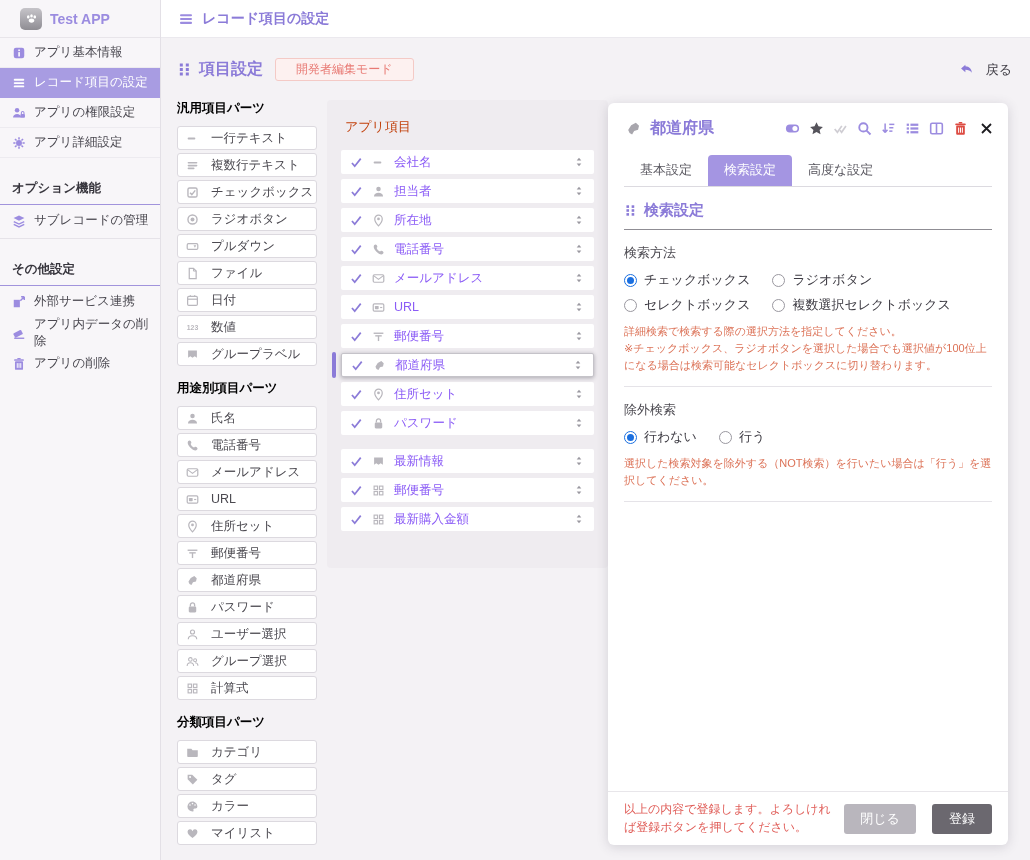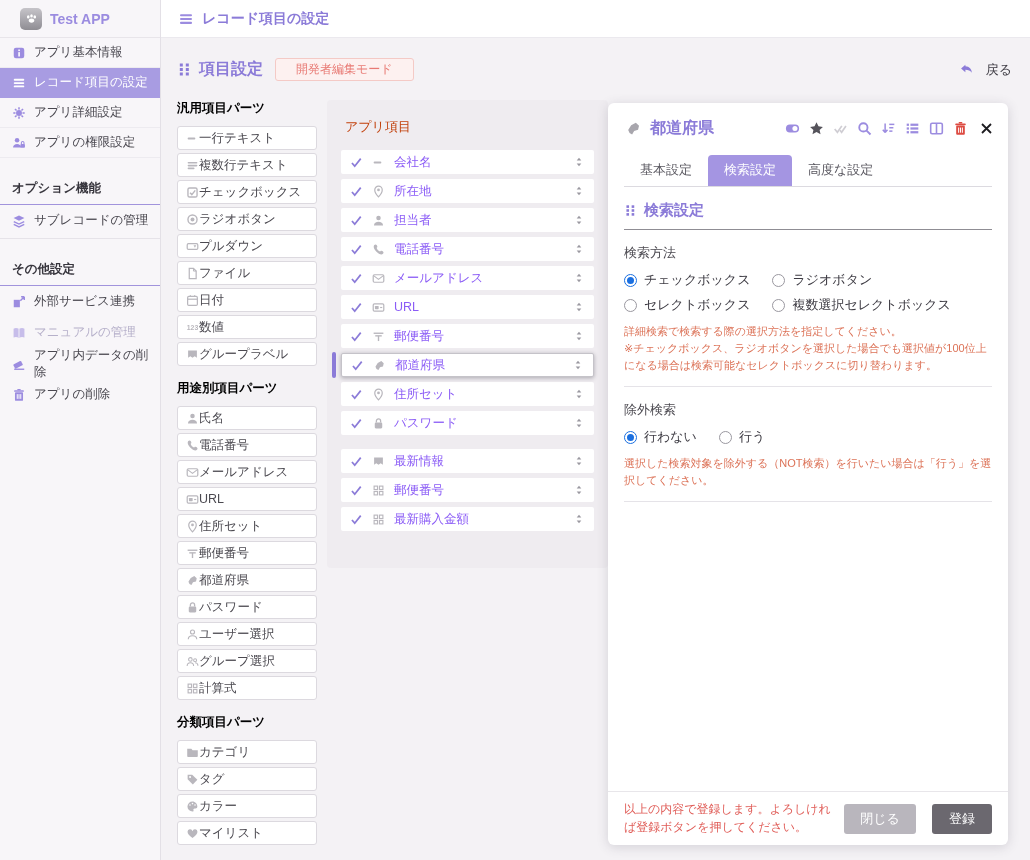--- a/index.html
+++ b/index.html
@@ -50,21 +50,21 @@
   .mode-badge { margin-left:12px; font-size:12px; color:#e87a74; background:#fdf1f0;
     border:1px solid #f4cac6; border-radius:3px; padding:2px 20px; }
   .back-btn { margin-left:auto; display:flex; align-items:center; gap:12px; cursor:pointer; color:#3f3d45; font-size:13px; }
   .back-btn .icn { width:15px; height:15px; color:#8b7bd8; margin-right:0; }
 
   
   .palette { position:absolute; left:16px; top:62px; width:140px; }
   .pal-title { color:#000000; font-weight:bold; font-size:12.5px; margin:14px 0 9px; }
   .pal-title.first { margin-top:0; }
   .pal-item { height:24px; background:#fff; border:1px solid #dcd9df; border-radius:3px;
-    display:flex; align-items:center; gap:0; padding-left:8px; margin-bottom:3px; cursor:grab; }
+    display:flex; align-items:center; gap:12px; padding-left:8px; margin-bottom:3px; cursor:grab; }
   .pal-item .icn { width:13px; height:13px; color:#b9b7bd; }
   .pal-item span.lbl { font-size:12.5px; color:#4b4950; white-space:nowrap; }
 
   
   .applist { position:absolute; left:166px; top:62px; width:281px; height:468px;
     background:#efecf0; border-radius:4px; padding:12px 14px 0; }
   .applist-title { color:#c2410c; font-size:13px; margin:6px 0 14px 4px; }
   .app-row { position:relative; height:24px; background:#fff; border-radius:2px; margin-bottom:5px;
     display:flex; align-items:center; gap:9px; padding:0 9px; cursor:grab; }
   .app-row .chk { width:13px; height:13px; color:#8b7bd8; }
@@ -153,46 +153,46 @@
                 <rect x="2" y="7" width="12" height="2.1" rx="1"></rect>
                 <rect x="2" y="10.8" width="12" height="2.1" rx="1"></rect>
               </g>
             </svg>
           </span>
           <span>レコード項目の設定</span>
         </div>
         <div class="snav-item">
           <span class="icn">
             <svg viewBox="0 0 16 16" xmlns="http://www.w3.org/2000/svg">
+              <circle cx="5.8" cy="4.8" r="2.6" fill="currentColor"></circle>
+              <path d="M1.2 13.2c0-2.7 2.1-4.2 4.6-4.2s4.6 1.5 4.6 4.2z" fill="currentColor"></path>
+              <rect x="9.6" y="9" width="5.2" height="4.4" rx="1" fill="currentColor"></rect>
+              <path d="M10.7 9V7.8a1.5 1.5 0 0 1 3 0V9" fill="none" stroke="currentColor" stroke-width="1.2"></path>
+            </svg>
+          </span>
+          <span>アプリの権限設定</span>
+        </div>
+        <div class="snav-item">
+          <span class="icn">
+            <svg viewBox="0 0 16 16" xmlns="http://www.w3.org/2000/svg">
               <g stroke="currentColor" stroke-width="1.8">
                 <line x1="8" y1="1.5" x2="8" y2="4"></line>
                 <line x1="8" y1="12" x2="8" y2="14.5"></line>
                 <line x1="1.5" y1="8" x2="4" y2="8"></line>
                 <line x1="12" y1="8" x2="14.5" y2="8"></line>
                 <line x1="3.4" y1="3.4" x2="5.2" y2="5.2"></line>
                 <line x1="10.8" y1="10.8" x2="12.6" y2="12.6"></line>
                 <line x1="10.8" y1="5.2" x2="12.6" y2="3.4"></line>
                 <line x1="3.4" y1="12.6" x2="5.2" y2="10.8"></line>
               </g>
               <circle cx="8" cy="8" r="3.4" fill="currentColor"></circle>
             </svg>
           </span>
           <span>アプリ詳細設定</span>
         </div>
-        <div class="snav-item">
-          <span class="icn">
-            <svg viewBox="0 0 16 16" xmlns="http://www.w3.org/2000/svg">
-              <circle cx="5.8" cy="4.8" r="2.6" fill="currentColor"></circle>
-              <path d="M1.2 13.2c0-2.7 2.1-4.2 4.6-4.2s4.6 1.5 4.6 4.2z" fill="currentColor"></path>
-              <rect x="9.6" y="9" width="5.2" height="4.4" rx="1" fill="currentColor"></rect>
-              <path d="M10.7 9V7.8a1.5 1.5 0 0 1 3 0V9" fill="none" stroke="currentColor" stroke-width="1.2"></path>
-            </svg>
-          </span>
-          <span>アプリの権限設定</span>
-        </div>
       </nav>
     <div>
         <div class="sgroup first">
           <div class="sgroup-title">オプション機能</div>
           <div class="snav-item">
             <span class="icn">
               <svg viewBox="0 0 16 16" xmlns="http://www.w3.org/2000/svg">
                 <path d="M8 1.8l6.2 2.9L8 7.6 1.8 4.7z" fill="currentColor"></path>
                 <path d="M2 8.6l6 2.9 6-2.9" fill="none" stroke="currentColor" stroke-width="1.6"></path>
                 <path d="M2 11.8l6 2.9 6-2.9" fill="none" stroke="currentColor" stroke-width="1.6"></path>
@@ -204,29 +204,20 @@
         <div class="sgroup">
           <div class="sgroup-title">その他設定</div>
           <div class="snav-item">
             <span class="icn">
               <svg viewBox="0 0 16 16" xmlns="http://www.w3.org/2000/svg">
                 <path d="M2 5.5h7V14H2z" fill="currentColor"></path>
                 <path d="M9.5 6.5L14 2M14 2h-3.6M14 2v3.6" stroke="currentColor" stroke-width="1.7" fill="none"></path>
               </svg>
             </span>
             <span>外部サービス連携</span>
-          </div>
-          <div class="snav-item disabled">
-            <span class="icn">
-              <svg viewBox="0 0 16 16" xmlns="http://www.w3.org/2000/svg">
-                <path d="M1.8 3c2-.9 4.2-.8 6.2.4 2-1.2 4.2-1.3 6.2-.4v10.2c-2-.9-4.2-.8-6.2.4-2-1.2-4.2-1.3-6.2-.4z" fill="currentColor"></path>
-                <line x1="8" y1="3.4" x2="8" y2="13.6" stroke="#f8f6f9" stroke-width="1"></line>
-              </svg>
-            </span>
-            <span>マニュアルの管理</span>
           </div>
           <div class="snav-item">
             <span class="icn">
               <svg viewBox="0 0 16 16" xmlns="http://www.w3.org/2000/svg">
                 <rect x="2" y="6.2" width="10" height="5.5" rx="1" transform="rotate(-28 7 9)" fill="currentColor"></rect>
                 <line x1="2.5" y1="14" x2="14" y2="14" stroke="currentColor" stroke-width="1.6"></line>
               </svg>
             </span>
             <span>アプリ内データの削除</span>
           </div>
@@ -547,45 +538,45 @@
               </span>
             </div>
             <div class="app-row">
               <span class="icn chk">
                 <svg viewBox="0 0 16 16" xmlns="http://www.w3.org/2000/svg">
                   <path d="M2.4 8.6l3.4 3.9 7.4-9.3" fill="none" stroke="currentColor" stroke-width="2.1"></path>
                 </svg>
               </span>
               <span class="icn typ">
                 <svg viewBox="0 0 16 16" xmlns="http://www.w3.org/2000/svg">
+                  <circle cx="8" cy="4.9" r="2.8" fill="currentColor"></circle>
+                  <path d="M2.4 14c0-3.1 2.6-4.6 5.6-4.6s5.6 1.5 5.6 4.6z" fill="currentColor"></path>
+                </svg>
+              </span>
+              <span class="lbl">担当者</span>
+              <span class="icn handle">
+                <svg viewBox="0 0 16 16" xmlns="http://www.w3.org/2000/svg">
+                  <path d="M8 2.2L11.1 6H4.9z" fill="currentColor"></path>
+                  <path d="M8 13.8L4.9 10h6.2z" fill="currentColor"></path>
+                </svg>
+              </span>
+            </div>
+            <div class="app-row">
+              <span class="icn chk">
+                <svg viewBox="0 0 16 16" xmlns="http://www.w3.org/2000/svg">
+                  <path d="M2.4 8.6l3.4 3.9 7.4-9.3" fill="none" stroke="currentColor" stroke-width="2.1"></path>
+                </svg>
+              </span>
+              <span class="icn typ">
+                <svg viewBox="0 0 16 16" xmlns="http://www.w3.org/2000/svg">
                   <path d="M8 1.4a4.6 4.6 0 0 1 4.6 4.6C12.6 9.6 8 14.6 8 14.6S3.4 9.6 3.4 6A4.6 4.6 0 0 1 8 1.4z" fill="none" stroke="currentColor" stroke-width="1.5"></path>
                   <circle cx="8" cy="6" r="1.7" fill="currentColor"></circle>
                 </svg>
               </span>
               <span class="lbl">所在地</span>
-              <span class="icn handle">
-                <svg viewBox="0 0 16 16" xmlns="http://www.w3.org/2000/svg">
-                  <path d="M8 2.2L11.1 6H4.9z" fill="currentColor"></path>
-                  <path d="M8 13.8L4.9 10h6.2z" fill="currentColor"></path>
-                </svg>
-              </span>
-            </div>
-            <div class="app-row">
-              <span class="icn chk">
-                <svg viewBox="0 0 16 16" xmlns="http://www.w3.org/2000/svg">
-                  <path d="M2.4 8.6l3.4 3.9 7.4-9.3" fill="none" stroke="currentColor" stroke-width="2.1"></path>
-                </svg>
-              </span>
-              <span class="icn typ">
-                <svg viewBox="0 0 16 16" xmlns="http://www.w3.org/2000/svg">
-                  <circle cx="8" cy="4.9" r="2.8" fill="currentColor"></circle>
-                  <path d="M2.4 14c0-3.1 2.6-4.6 5.6-4.6s5.6 1.5 5.6 4.6z" fill="currentColor"></path>
-                </svg>
-              </span>
-              <span class="lbl">担当者</span>
               <span class="icn handle">
                 <svg viewBox="0 0 16 16" xmlns="http://www.w3.org/2000/svg">
                   <path d="M8 2.2L11.1 6H4.9z" fill="currentColor"></path>
                   <path d="M8 13.8L4.9 10h6.2z" fill="currentColor"></path>
                 </svg>
               </span>
             </div>
             <div class="app-row">
               <span class="icn chk">
                 <svg viewBox="0 0 16 16" xmlns="http://www.w3.org/2000/svg">

